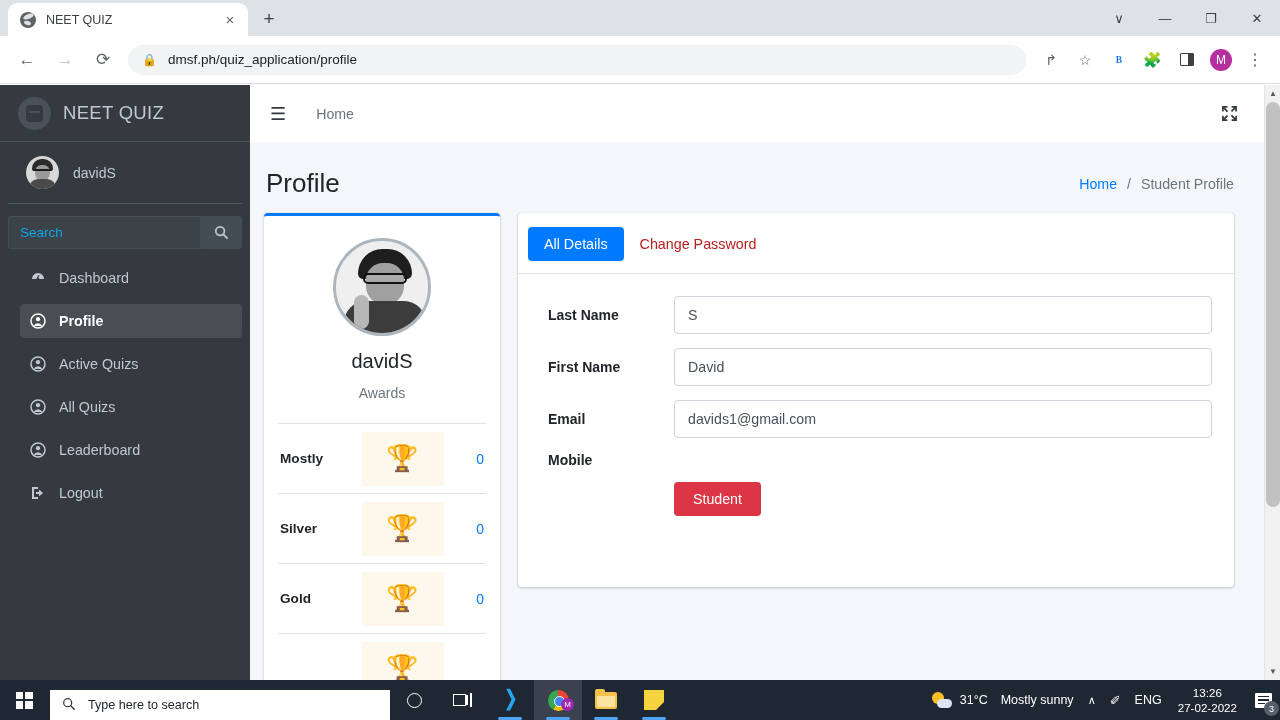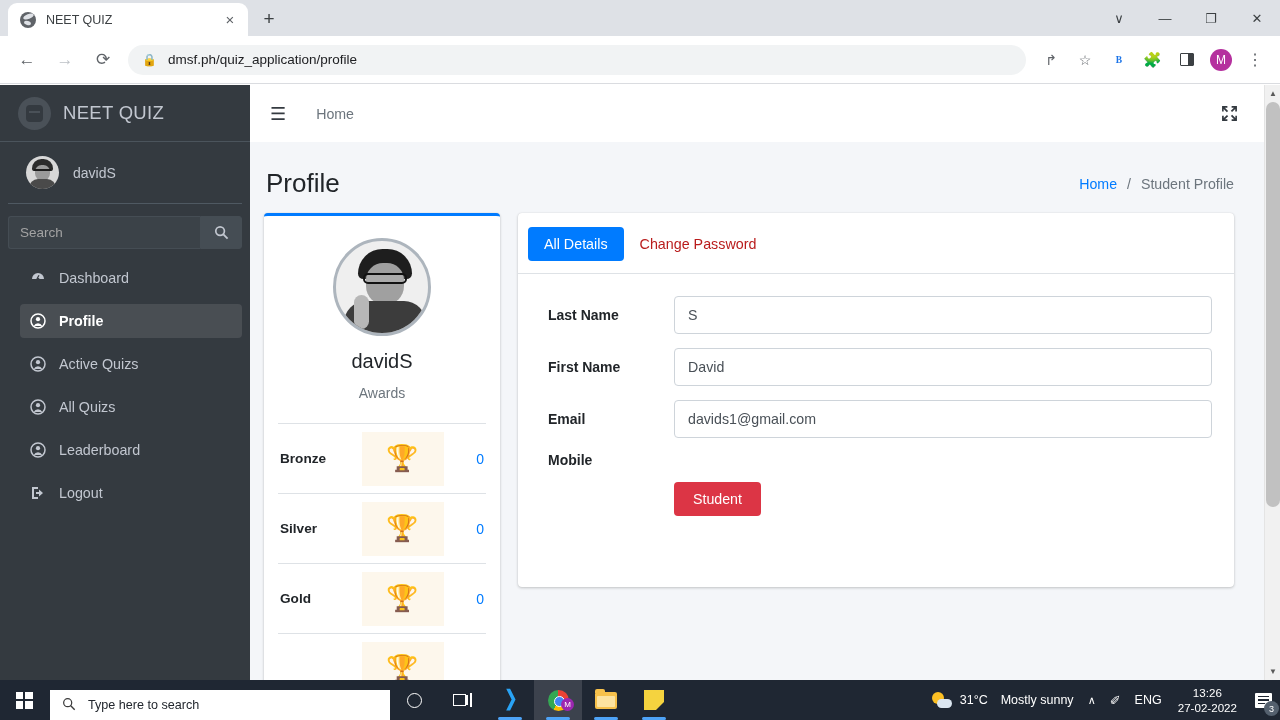--- a/index.html
+++ b/index.html
@@ -166,21 +166,21 @@
     background: #4a4a4a; border-radius: 9px 9px 0 0;
   }
   .user-name { font-size: 14px; color: #c2c7d0; }
   .searchrow { display: flex; padding: 12px 8px 8px 8px; }
   .searchbox {
     flex: 1; height: 33px; background: #3b4248;
     border: 1px solid #454d54; border-right: none;
     border-radius: 3px 0 0 3px; padding: 0 11px;
     font-size: 13.5px; color: #c2c7d0; line-height: 31px;
   }
-  .searchbox.placeholder { color: #a3a3a3; }
+  .searchbox.placeholder { color: #0ea5e9; }
   .searchbtn {
     width: 42px; height: 33px; background: #454d54;
     border: 1px solid #454d54; border-radius: 0 3px 3px 0;
     display: flex; align-items: center; justify-content: center;
   }
   .nav { padding: 4px 8px 0 20px; }
   .nav-item {
     display: flex; align-items: center; height: 34px;
     padding: 0 10px; margin-bottom: 9px; border-radius: 4px;
     color: #c2c7d0; font-size: 14.3px;
@@ -645,21 +645,21 @@
               <i class="b-face"></i>
               <i class="b-glass"></i>
             <i class="b-body"></i>
               <i class="b-hand"></i>
           </div>
           <div class="profile-name">davidS</div>
           <div class="profile-sub">Awards</div>
 
           <div class="awards">
             <div class="award-row">
-              <span class="award-label">Bronze</span>
+              <span class="award-label">Mostly</span>
               <span class="award-img">
                 <span class="trophy-box">🏆</span>
               </span>
               <span class="award-count">0</span>
             </div>
             <div class="award-row">
               <span class="award-label">Silver</span>
               <span class="award-img">
                 <span class="trophy-box">🏆</span>
               </span>

